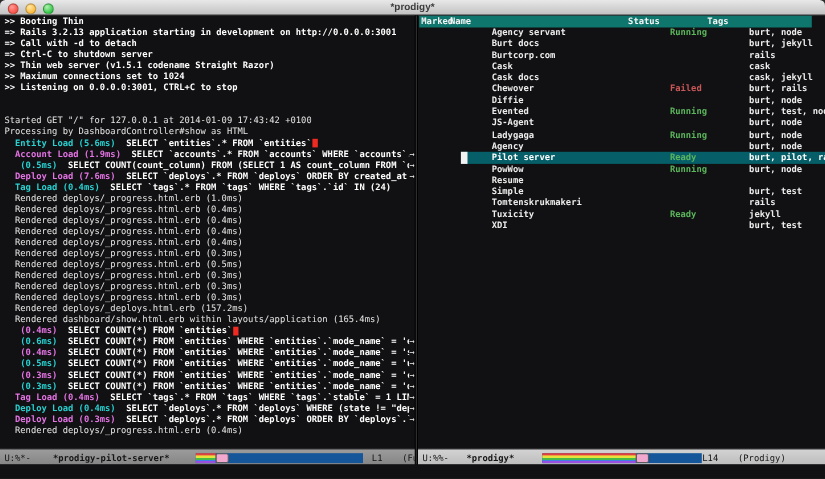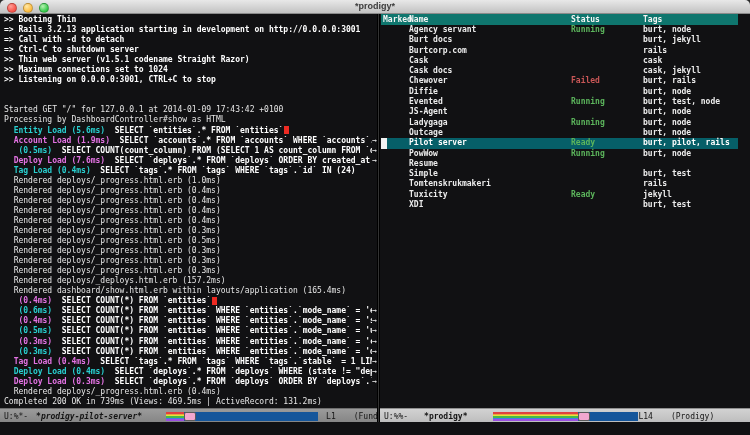--- a/index.html
+++ b/index.html
@@ -30,40 +30,40 @@
   .redblock{display:inline-block;width:5px;height:8px;background:#ee2a22;margin-left:1px;
     vertical-align:middle;}
   .trunc{flex:0 0 auto;color:#f0f0f0;}
   
   .divider{position:absolute;left:377px;top:0;width:3px;height:408px;background:#000;}
   .divider::after{content:"";position:absolute;left:1px;top:0;width:1px;height:100%;background:#333;}
   
   .right-pane{position:absolute;left:381px;top:0;width:369px;height:394px;overflow:hidden;}
   .rp-header{position:relative;width:357px;height:11px;background:#0f766e;}
   .rp-header span{position:absolute;top:0;font-size:8px;line-height:11px;font-weight:bold;color:#f5f5f5;}
-  .rp-rows{position:relative;}
+  .rp-rows{position:relative;padding-left:38px;}
   .rp-row{position:relative;width:357px;height:10.3px;font-size:8px;line-height:10.3px;}
   .rp-row span{position:absolute;top:0;white-space:pre;}
   .c-marked{left:2px;}
   .c-name{left:28px;color:#ececec;font-weight:bold;}
   .c-status{left:190px;font-weight:bold;}
   .c-tags{left:262px;color:#ececec;font-weight:bold;}
   .st-green{color:#5cb55c;}
   .st-red{color:#c95757;}
   .rp-row.selected{background:#065f68;}
   .rp-row.selected .c-name,.rp-row.selected .c-tags{color:#fff;}
   .cursor-block{position:absolute;left:0;top:0;width:6px;height:10.3px;background:#f2f2f2;}
   
   .modeline{position:absolute;top:394px;height:14px;display:flex;align-items:center;
     font-size:8px;color:#141414;overflow:hidden;white-space:pre;}
   .ml-left{left:0;width:377px;background:linear-gradient(#9b9b9b,#848484);border-top:1px solid #6e6e6e;}
   .ml-right{left:380px;width:370px;background:linear-gradient(#d2d2d2,#bcbcbc);border-top:1px solid #8f8f8f;}
   .ml-flags{margin-left:4px;}
   .ml-buffer{font-weight:bold;}
-  .ml-left .ml-buffer{margin-left:8px;font-style:italic;}
+  .ml-left .ml-buffer{margin-left:20px;}
   .ml-right .ml-buffer{margin-left:16px;}
   .ml-line{margin-left:0;}
   .ml-left .ml-line{margin-left:8px;}
   .ml-mode{margin-left:18px;}
   
   .nyan{position:relative;height:9px;background:#15569b;display:flex;flex:0 0 auto;}
   .ml-left .nyan{margin-left:24px;width:152px;}
   .ml-right .nyan{margin-left:26px;width:145px;}
   .nyan-rainbow{height:100%;
     background:linear-gradient(#e04040 0 17%,#e8a33d 17% 33%,#e6e23c 33% 50%,#46bb46 50% 67%,#3f7fe8 67% 83%,#9a4fe0 83% 100%);}
@@ -120,21 +120,20 @@
         <div class="lp-line"><span class="lp-text"><span class="seg-w">   </span><span class="seg-m">(0.4ms)</span><span class="seg-b">  SELECT COUNT(*) FROM `entities`</span><span class="redblock"></span></span></div>
         <div class="lp-line"><span class="lp-text"><span class="seg-w">   </span><span class="seg-c">(0.6ms)</span><span class="seg-b">  SELECT COUNT(*) FROM `entities` WHERE `entities`.`mode_name` = 'empt</span></span><span class="trunc">→</span></div>
         <div class="lp-line"><span class="lp-text"><span class="seg-w">   </span><span class="seg-m">(0.4ms)</span><span class="seg-b">  SELECT COUNT(*) FROM `entities` WHERE `entities`.`mode_name` = 'stab</span></span><span class="trunc">→</span></div>
         <div class="lp-line"><span class="lp-text"><span class="seg-w">   </span><span class="seg-c">(0.5ms)</span><span class="seg-b">  SELECT COUNT(*) FROM `entities` WHERE `entities`.`mode_name` = 'unst</span></span><span class="trunc">→</span></div>
         <div class="lp-line"><span class="lp-text"><span class="seg-w">   </span><span class="seg-m">(0.3ms)</span><span class="seg-b">  SELECT COUNT(*) FROM `entities` WHERE `entities`.`mode_name` = 'cust</span></span><span class="trunc">→</span></div>
         <div class="lp-line"><span class="lp-text"><span class="seg-w">   </span><span class="seg-c">(0.3ms)</span><span class="seg-b">  SELECT COUNT(*) FROM `entities` WHERE `entities`.`mode_name` = 'doub</span></span><span class="trunc">→</span></div>
         <div class="lp-line"><span class="lp-text"><span class="seg-w">  </span><span class="seg-m">Tag Load (0.4ms)</span><span class="seg-b">  SELECT `tags`.* FROM `tags` WHERE `tags`.`stable` = 1 LIMIT</span></span><span class="trunc">→</span></div>
         <div class="lp-line"><span class="lp-text"><span class="seg-w">  </span><span class="seg-c">Deploy Load (0.4ms)</span><span class="seg-b">  SELECT `deploys`.* FROM `deploys` WHERE (state != "deploy</span></span><span class="trunc">→</span></div>
         <div class="lp-line"><span class="lp-text"><span class="seg-w">  </span><span class="seg-m">Deploy Load (0.3ms)</span><span class="seg-b">  SELECT `deploys`.* FROM `deploys` ORDER BY `deploys`.`id`</span></span><span class="trunc">→</span></div>
         <div class="lp-line"><span class="lp-text"><span class="seg-w">  Rendered deploys/_progress.html.erb (0.4ms)</span></span></div>
-        <div class="lp-line"><span class="lp-text"><span class="seg-w">Completed 200 OK in 739ms (Views: 469.5ms | ActiveRecord: 131.2ms)</span></span></div>
       </div>
 
     <div class="divider"></div>
 
     <div class="right-pane">
       <div class="rp-header">
         <span class="c-marked">Marked</span>
         <span class="c-name" style="font-weight:bold">Name</span>
         <span class="c-status" style="color:#f5f5f5">Status</span>
         <span class="c-tags" style="font-weight:bold">Tags</span>
@@ -178,21 +177,21 @@
           <div class="rp-row">
             <span class="c-name">JS-Agent</span>
             <span class="c-tags">burt, node</span>
           </div>
           <div class="rp-row">
             <span class="c-name">Ladygaga</span>
             <span class="c-status st-green">Running</span>
             <span class="c-tags">burt, node</span>
           </div>
           <div class="rp-row">
-            <span class="c-name">Outcage</span>
+            <span class="c-name">Agency</span>
             <span class="c-tags">burt, node</span>
           </div>
           <div class="rp-row selected">
             <span class="cursor-block"></span>
             <span class="c-name">Pilot server</span>
             <span class="c-status st-green">Ready</span>
             <span class="c-tags">burt, pilot, rails</span>
           </div>
           <div class="rp-row">
             <span class="c-name">PowWow</span>

